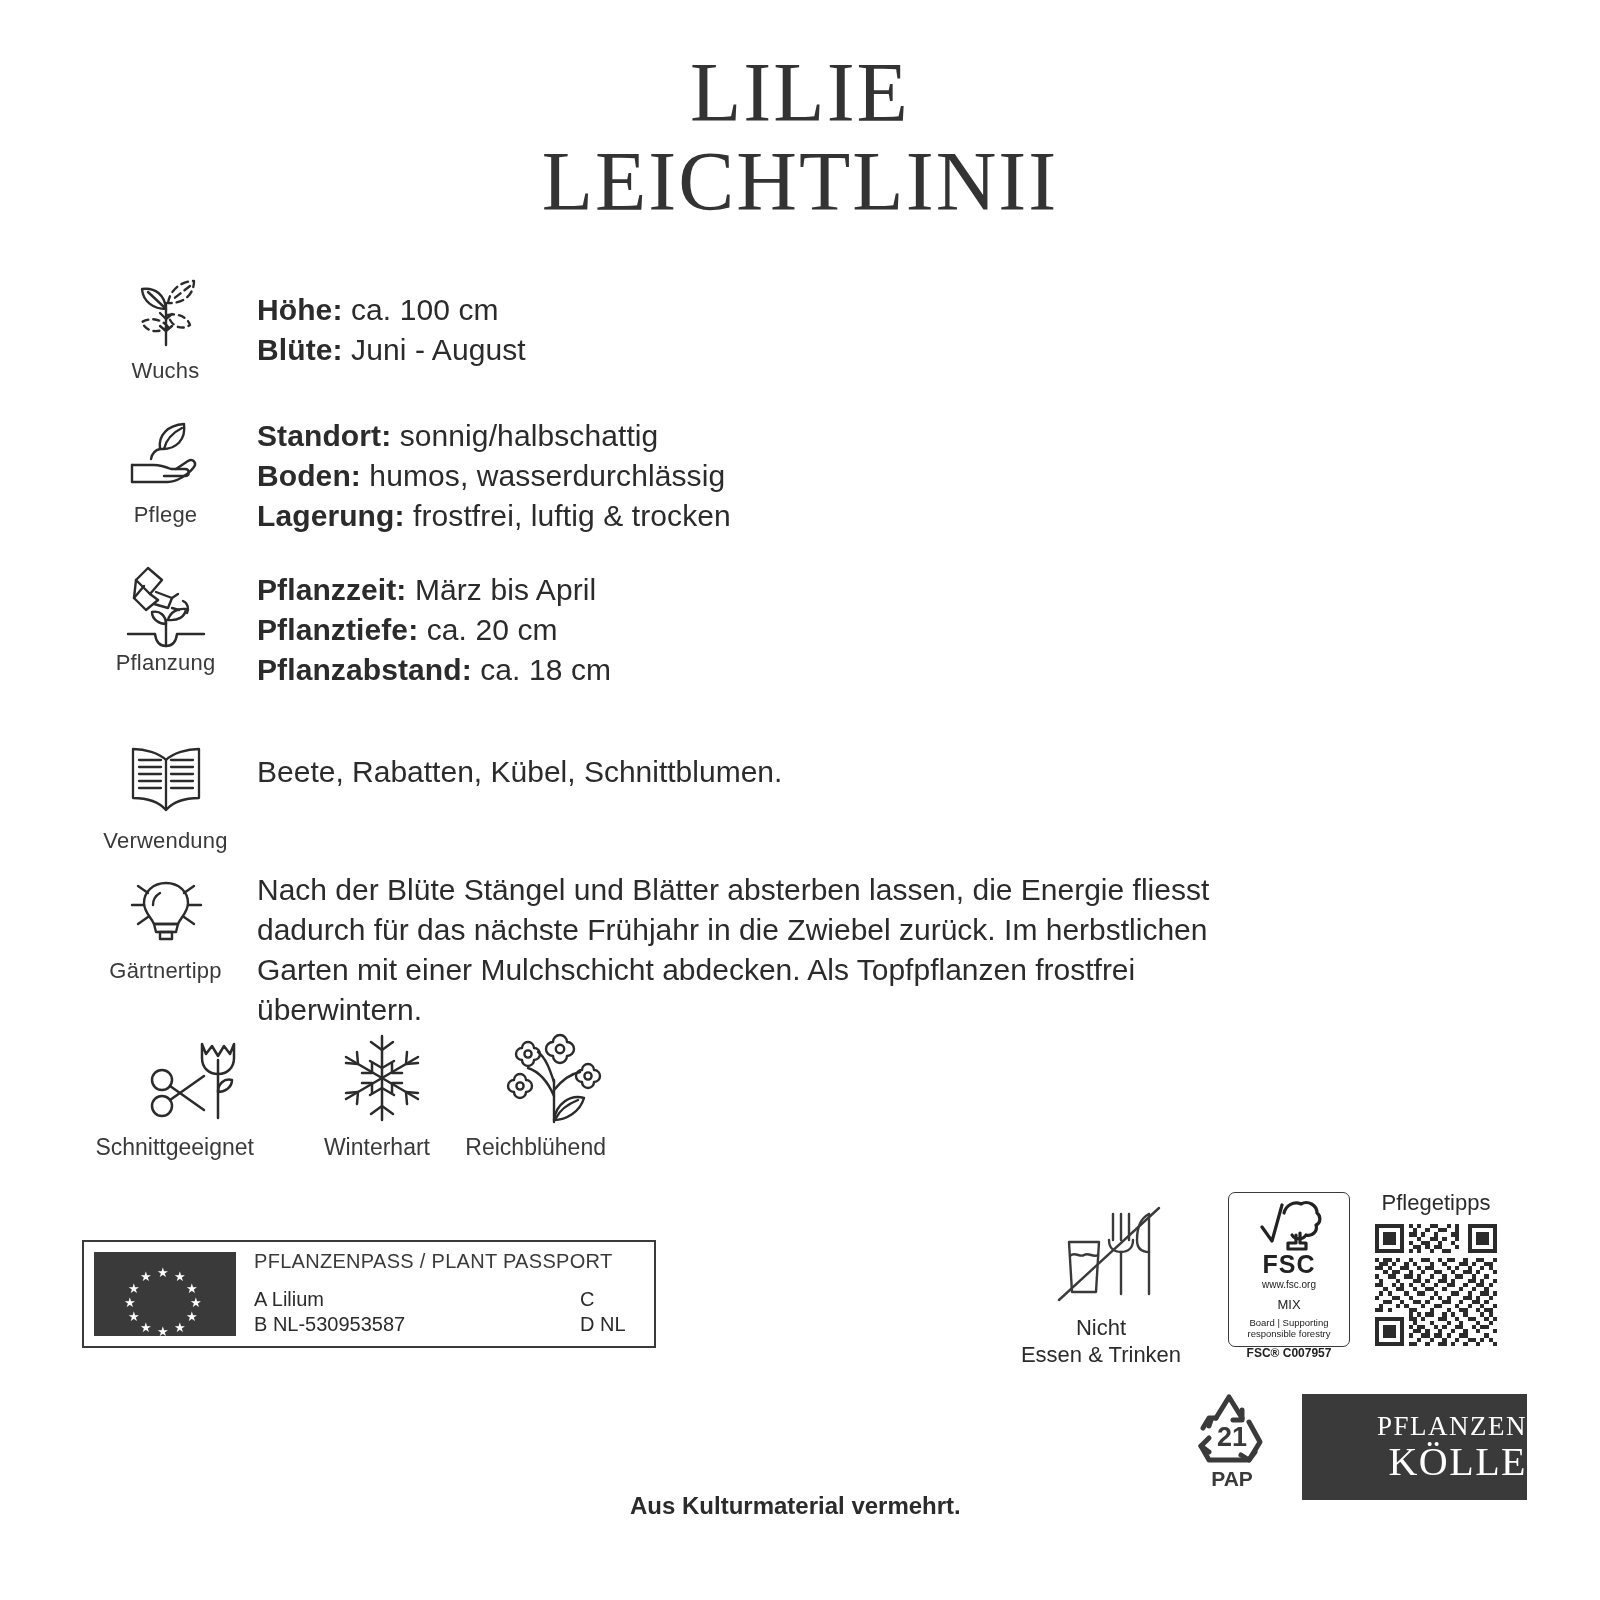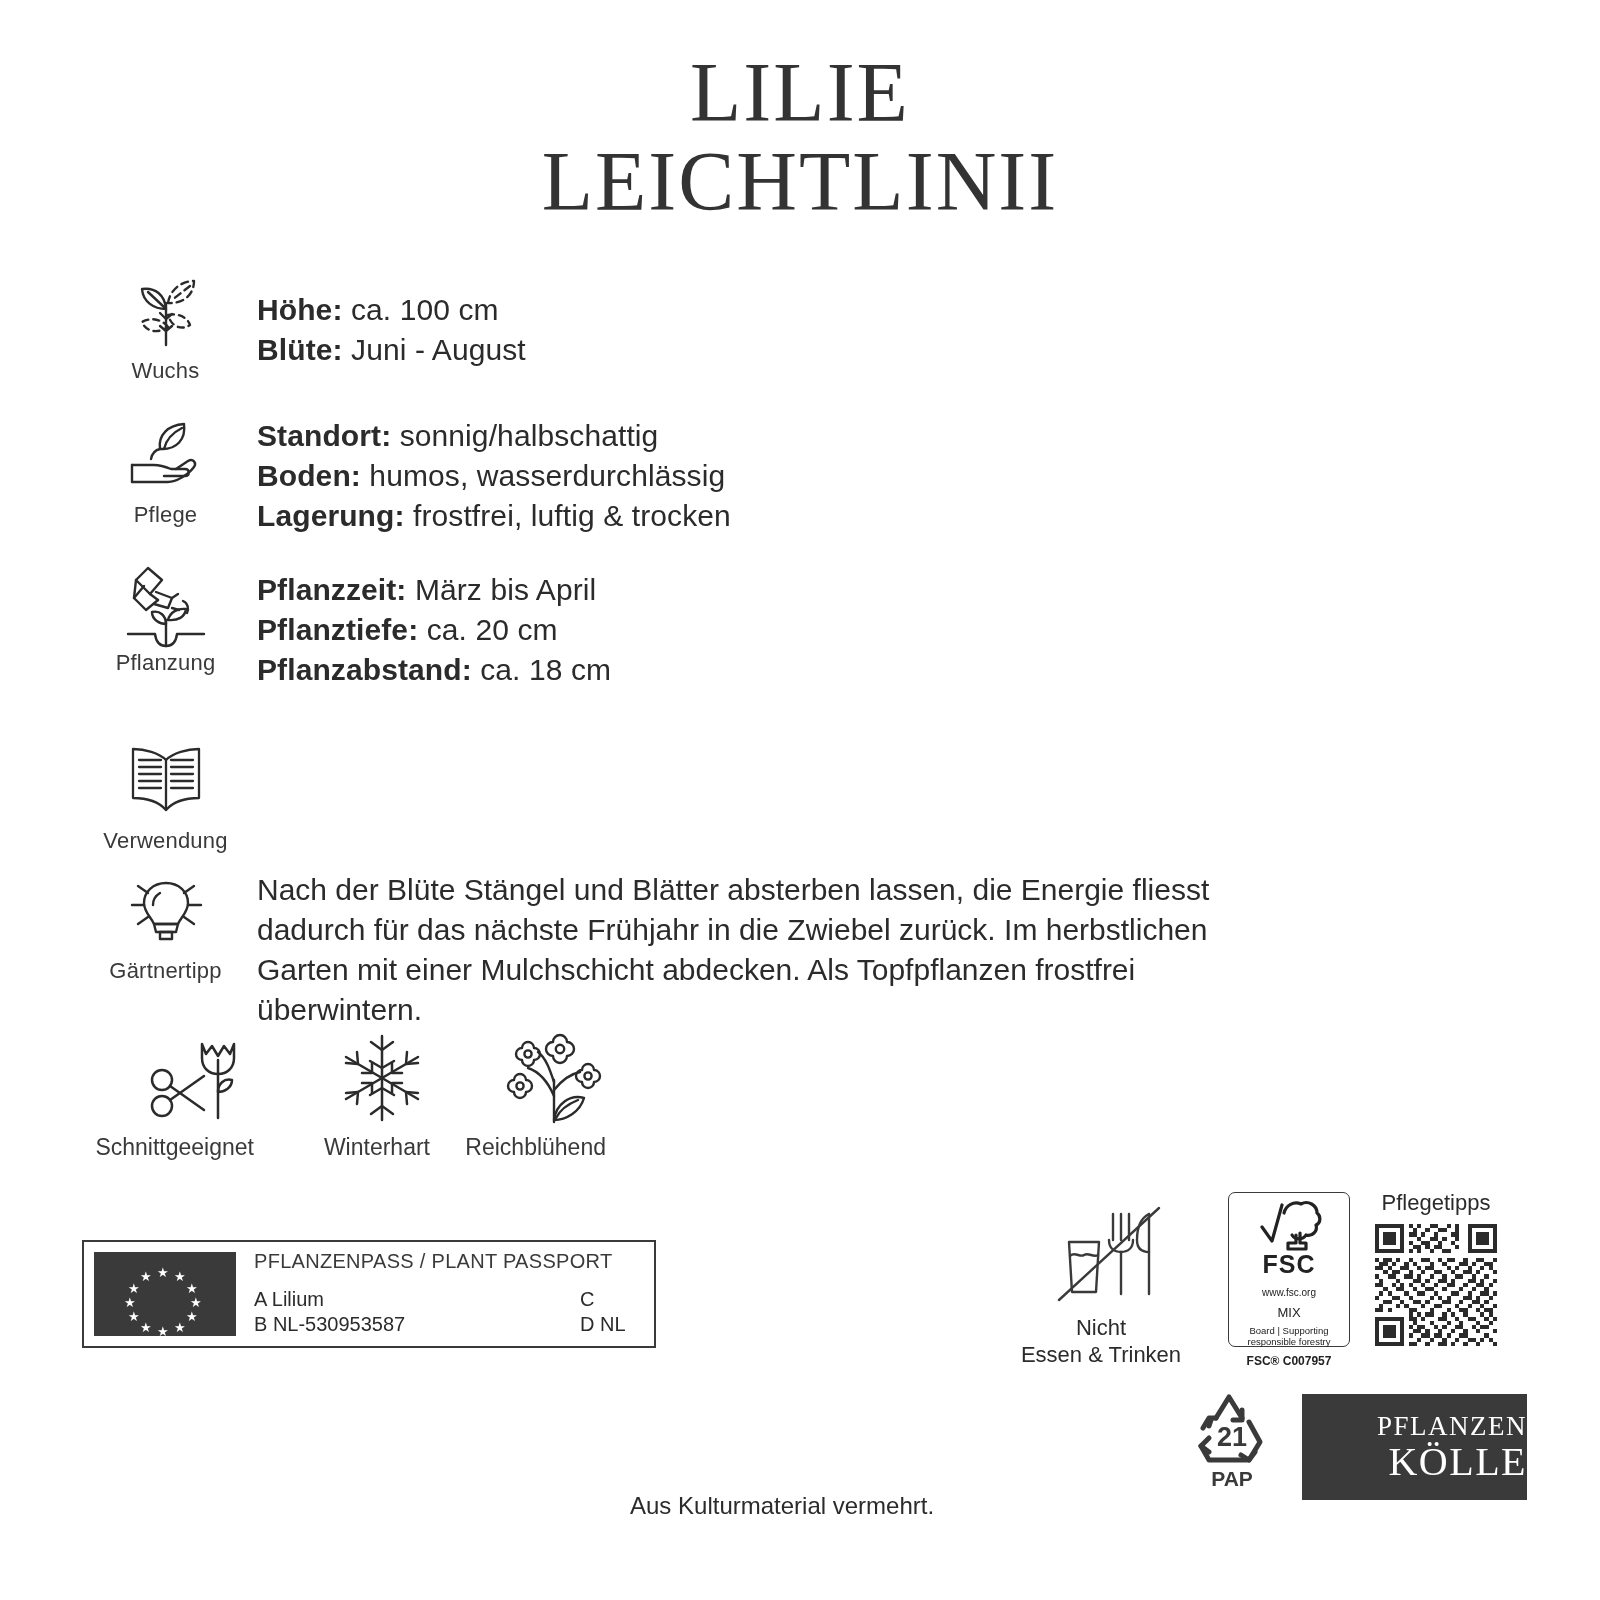--- a/index.html
+++ b/index.html
@@ -71,37 +71,37 @@
   
   .address {
     position: absolute; left: 82px; top: 1400px;
     font-size: 22px; line-height: 29px; color: #2b2b2b;
   }
   .address .bold { font-weight: 700; }
 
   
   .footer-center {
     position: absolute; left: 630px; top: 1492px;
-    font-size: 24px; font-weight: 400; color: #2b2b2b;
+    font-size: 24px; font-weight: 700; color: #2b2b2b;
   }
 
   
   .noeat { position: absolute; left: 1018px; top: 1196px; width: 166px;
            display:flex; flex-direction:column; align-items:center; }
   .noeat .cap { margin-top: 6px; font-size: 22px; line-height: 27px; text-align: center; color:#2b2b2b; }
 
   .fsc {
     position: absolute; left: 1228px; top: 1192px;
     width: 122px; height: 155px;
     border: 1.5px solid #3a3a3a; border-radius: 7px;
     display: flex; flex-direction: column; align-items: center;
     padding-top: 6px;
   }
   .fsc .fsc-word { font-weight: 700; font-size: 25px; letter-spacing: 1px; color:#222; margin-top:-1px;}
-  .fsc .fsc-url { font-size: 10px; color: #222; margin-top: 8px; }
+  .fsc .fsc-url { font-size: 10px; color: #222; margin-top: 0px; }
   .fsc .fsc-mix { font-size: 13px; margin-top: 7px; color: #222; }
   .fsc .fsc-desc { font-size: 9.5px; line-height: 11px; text-align: center; margin-top: 5px; color: #222; }
   .fsc .fsc-code { font-size: 12px; font-weight: 700; margin-top: 7px; color: #222; }
 
   .qr { position: absolute; left: 1372px; top: 1190px; width: 128px; }
   .qr .cap { font-size: 22px; text-align: center; color: #2b2b2b; margin-bottom: 8px; }
   .qr .code { width: 122px; height: 122px; margin: 0 auto; }
 
   .pap { position: absolute; left: 1186px; top: 1390px; width: 92px;
          display:flex; flex-direction:column; align-items:center; }
@@ -225,20 +225,23 @@
     <div class="iconcell">
       <div class="glyph">
         <svg width="86" height="74" viewBox="0 0 86 74" fill="none" stroke="#2b2b2b" stroke-width="2.3" stroke-linecap="round" stroke-linejoin="round">
           <path d="M43 16 L43 66"></path>
           <path d="M43 16 C36 9 22 5 10 5 L10 54 C24 54 36 58 43 66 C50 58 62 54 76 54 L76 5 C64 5 50 9 43 16 Z"></path>
           <path d="M16 16 H38 M16 23 H38 M16 30 H38 M16 37 H38 M16 44 H38"></path>
           <path d="M48 16 H70 M48 23 H70 M48 30 H70 M48 37 H70 M48 44 H70"></path>
         </svg>
       </div>
       <div class="cap">Verwendung</div>
+    </div>
+    <div class="txtcell" style="padding-top:14px;">
+      <div class="para">Beete, Rabatten, Kübel, Schnittblumen.</div>
     </div>
   </div>
 
   <div class="row" style="left:78px; top:868px;">
     <div class="iconcell">
       <div class="glyph">
         <svg width="84" height="84" viewBox="0 0 84 84" fill="none" stroke="#2b2b2b" stroke-width="2.4" stroke-linecap="round" stroke-linejoin="round">
           <path d="M42 14 C29 14 20 23 20 34 C20 43 27 48 30 55 L54 55 C57 48 64 43 64 34 C64 23 55 14 42 14 Z"></path>
           <path d="M30 55 H54 L52 63 H32 Z"></path>
           <path d="M36 63 H48 V70 H36 Z"></path>

